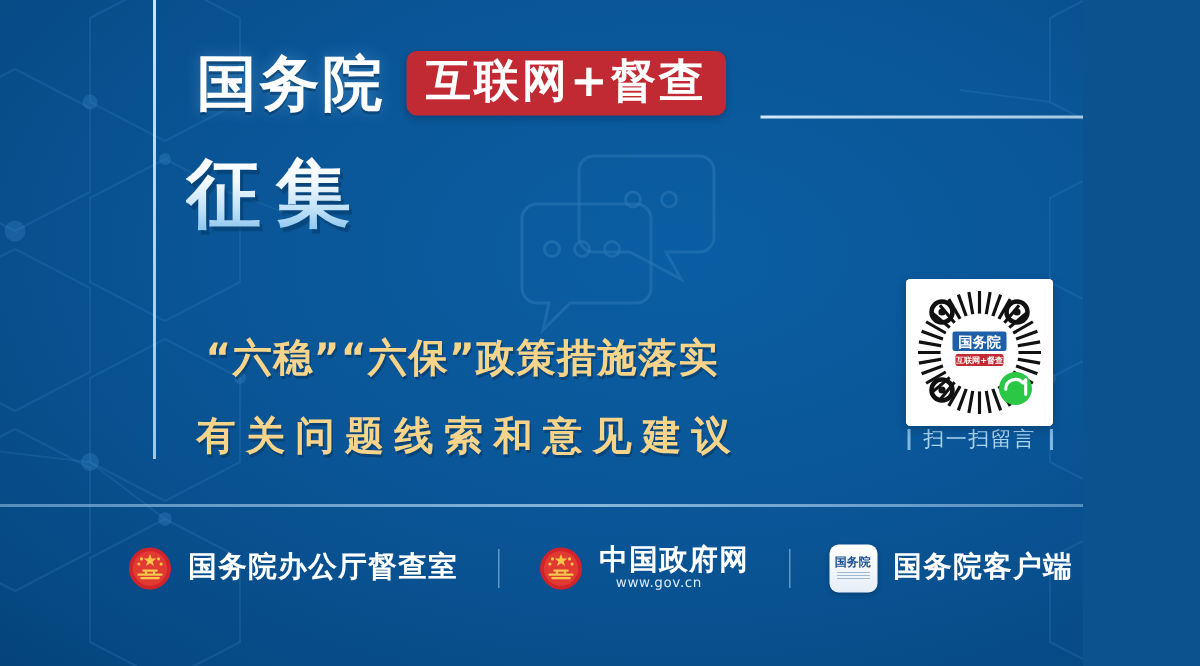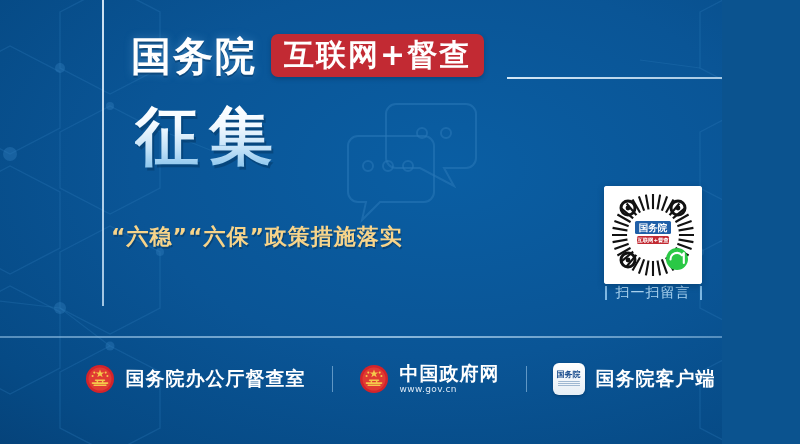--- a/index.html
+++ b/index.html
@@ -41,32 +41,32 @@
   }
   .badge{
     background:#c22a33;border-radius:7px;
     padding:6px 13px 7px 13px;
     color:#fff;font-size:30px;font-weight:bold;line-height:1;letter-spacing:2px;
     box-shadow:0 2px 4px rgba(2,38,70,.35);
   }
 
   
   .bigtitle{
-    position:absolute;left:135px;top:104px;
-    font-size:64px;line-height:1;font-weight:bold;letter-spacing:10px;
+    position:absolute;left:124px;top:104px;
+    font-size:50px;line-height:1;font-weight:bold;letter-spacing:10px;
     background:linear-gradient(180deg,#ffffff 0%,#f2f9ff 34%,#bfe0f7 72%,#8cc6ee 100%);
     -webkit-background-clip:text;background-clip:text;color:transparent;
     -webkit-text-fill-color:transparent;
     filter:drop-shadow(2px 3px 0 rgba(4,56,102,.55));
   }
 
   
   .sub1{
-    position:absolute;left:111px;top:226px;
-    font-size:22px;line-height:1;font-weight:bold;letter-spacing:1px;
+    position:absolute;left:137px;top:226px;
+    font-size:26px;line-height:1;font-weight:bold;letter-spacing:1px;
     color:#f7d48a;
     text-shadow:1px 2px 0 rgba(6,52,94,.55);
     white-space:nowrap;
   }
   .sub2{
     position:absolute;left:131px;top:278px;
     font-size:26px;line-height:1;font-weight:bold;letter-spacing:7px;
     color:#f7d48a;
     text-shadow:1px 2px 0 rgba(6,52,94,.55);
     white-space:nowrap;
@@ -88,21 +88,21 @@
 
   
   .footer{
     position:absolute;left:0;top:352px;width:800px;height:54px;
     display:flex;align-items:center;justify-content:center;gap:0px;
   }
   .fitem{display:flex;align-items:center;gap:11px;padding:0 26px;}
   .fdivider{width:1px;height:26px;background:rgba(168,208,238,.55);}
   .ftext{display:flex;flex-direction:column;justify-content:flex-start;}
   .ftext .t1{color:#ffffff;font-size:19px;font-weight:bold;line-height:1.12;letter-spacing:1px;white-space:nowrap;}
-  .ftext .t2{color:#dce9f5;font-size:9px;line-height:1.3;letter-spacing:.4px;white-space:nowrap;}
+  .ftext .t2{color:#dce9f5;font-size:9px;line-height:1.3;letter-spacing:.4px;white-space:nowrap;margin-left:11px;}
   .ftext .t2.serif{font-family:"DejaVu Serif","Liberation Serif",serif;font-size:11px;color:#eef5fb;}
   .emblem{width:30px;height:30px;flex:0 0 30px;}
   .emblem svg{display:block;}
   .appicon{
     width:32px;height:32px;flex:0 0 32px;border-radius:6px;
     background:linear-gradient(180deg,#ffffff 0%,#e6eef6 100%);
     box-shadow:0 1px 3px rgba(2,36,68,.4);
     display:flex;flex-direction:column;align-items:center;justify-content:center;
   }
   .appicon .ai-t{font-size:8px;font-weight:bold;color:#1d4f8f;line-height:1;letter-spacing:0;}
@@ -172,20 +172,21 @@
   <div class="vline-right"></div>
   <div class="hline-foot"></div>
 
   <div class="header">
     <div class="gwy">国务院</div>
     <div class="badge">互联网+督查</div>
   </div>
 
   <div class="bigtitle">征集</div>
   <div class="sub1">“六稳”“六保”政策措施落实</div>
+  <div class="sub2">有关问题线索和意见建议</div>
 
   <div class="qrwrap">
     <div class="qrcard">
       <svg width="98" height="98" viewBox="0 0 98 98" xmlns="http://www.w3.org/2000/svg">
         <rect width="98" height="98" fill="#ffffff"></rect>
         <g stroke="#111111" stroke-width="2.1" stroke-linecap="butt">
           <line x1="49" y1="49" x2="49" y2="8"></line>
           <line x1="49" y1="49" x2="56.1" y2="8.6"></line>
           <line x1="49" y1="49" x2="63.1" y2="10.4"></line>
           <line x1="49" y1="49" x2="69.5" y2="13.4"></line>

